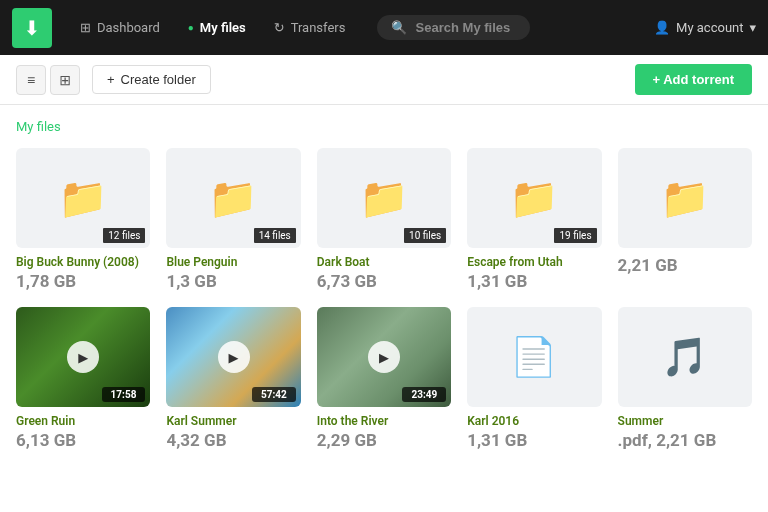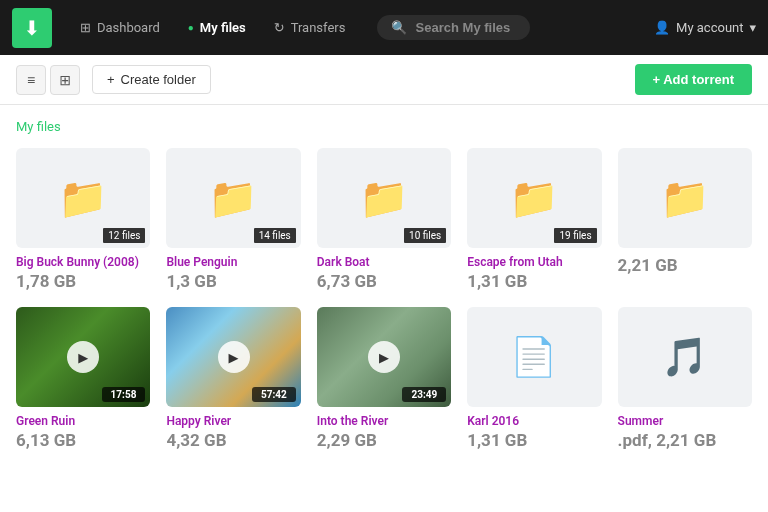--- a/index.html
+++ b/index.html
@@ -200,21 +200,21 @@
       background: rgba(0,0,0,0.7);
       color: #fff;
       font-size: 10px;
       padding: 2px 9px;
       border-radius: 3px;
       font-weight: bold;
     }
     .file-name {
       font-size: 12px;
       font-weight: 600;
-      color: #a21caf;
+      color: #4d7c0f;
       margin-bottom: 2px;
       white-space: nowrap;
       overflow: hidden;
       text-overflow: ellipsis;
     }
     .file-size {
       font-size: 17px;
       color: #888;
       font-weight: bold;
     }
@@ -346,21 +346,21 @@
       </div>
       <div class="file-name">Green Ruin</div>
       <div class="file-size">6,13 GB</div>
     </div>
 
     <div class="file-card">
       <div class="file-thumb thumb-happy-summer">
         <div class="play-overlay">▶</div>
         <span class="duration-badge">57:42</span>
       </div>
-      <div class="file-name">Happy River</div>
+      <div class="file-name">Karl Summer</div>
       <div class="file-size">4,32 GB</div>
     </div>
 
     <div class="file-card">
       <div class="file-thumb thumb-river">
         <div class="play-overlay">▶</div>
         <span class="duration-badge">23:49</span>
       </div>
       <div class="file-name">Into the River</div>
       <div class="file-size">2,29 GB</div>

